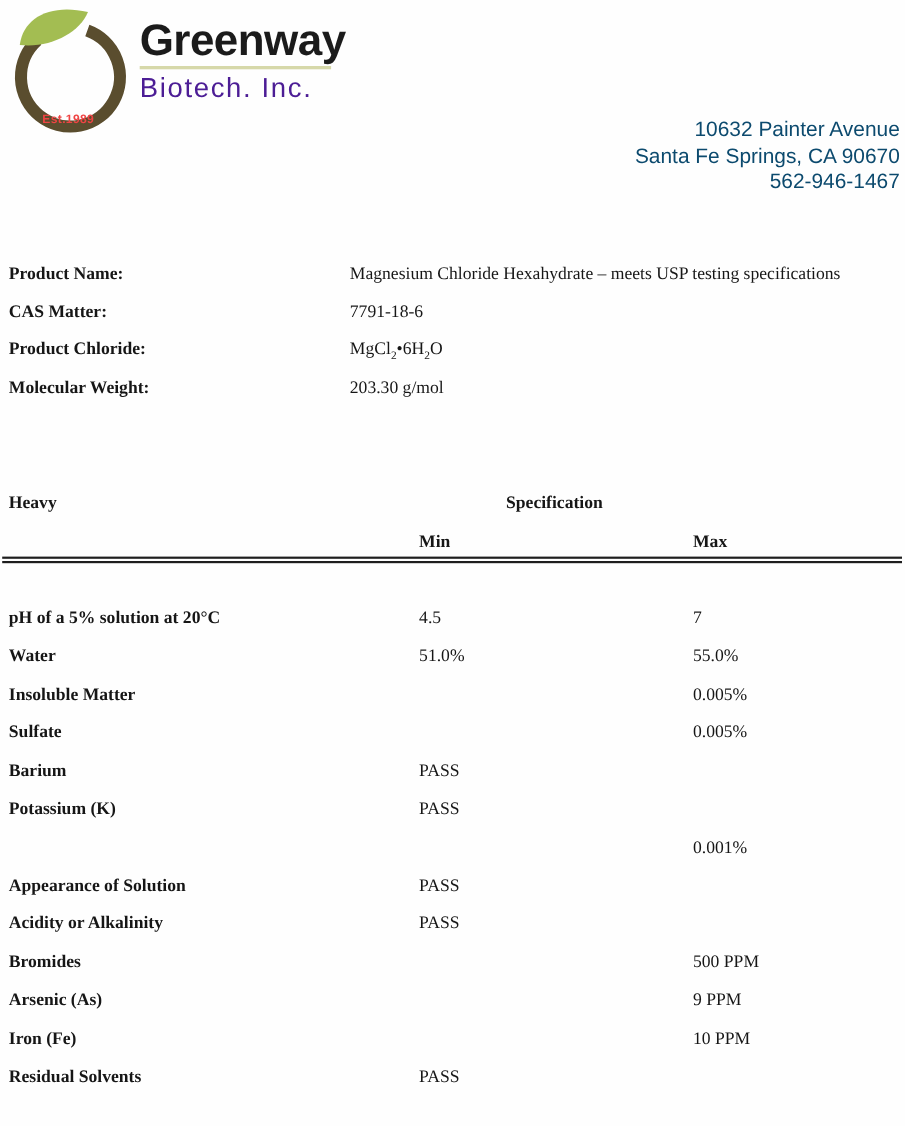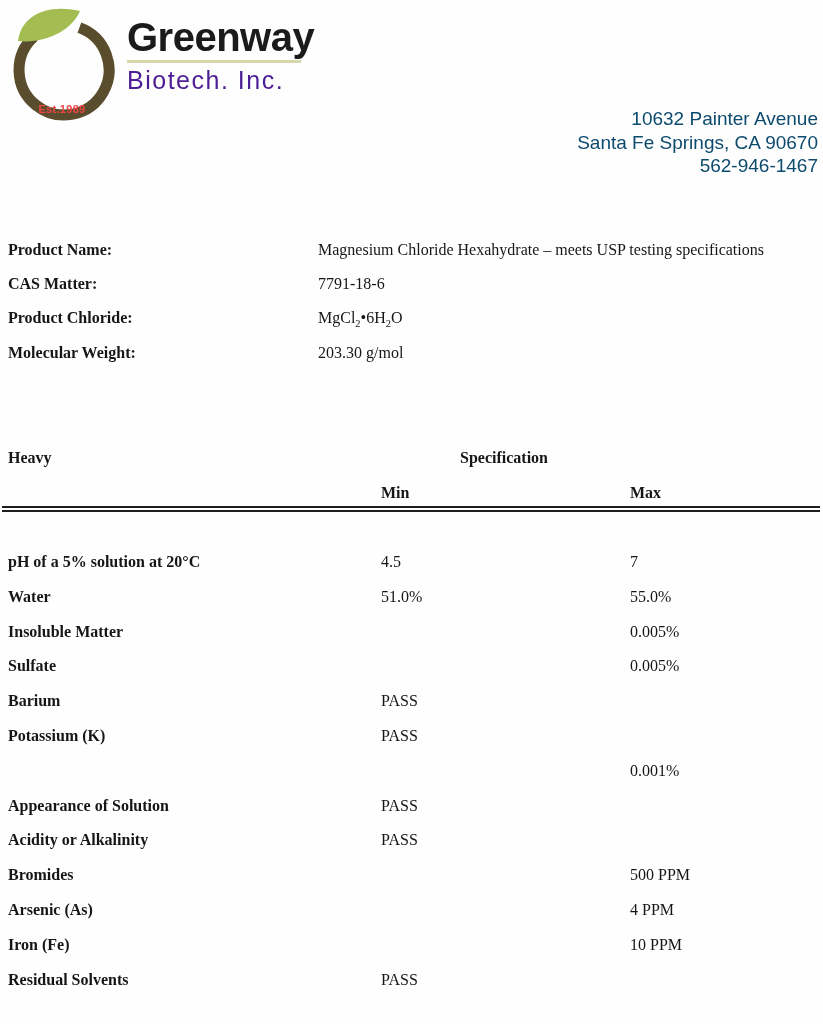--- a/index.html
+++ b/index.html
@@ -161,21 +161,21 @@
 
   <div class="spec-row">
     <span class="cell cell-test">Bromides</span>
     <span class="cell cell-min"></span>
     <span class="cell cell-max">500 PPM</span>
   </div>
 
   <div class="spec-row">
     <span class="cell cell-test">Arsenic (As)</span>
     <span class="cell cell-min"></span>
-    <span class="cell cell-max">4 PPM</span>
+    <span class="cell cell-max">9 PPM</span>
   </div>
 
   <div class="spec-row">
     <span class="cell cell-test">Iron (Fe)</span>
     <span class="cell cell-min"></span>
     <span class="cell cell-max">10 PPM</span>
   </div>
 
   <div class="spec-row">
     <span class="cell cell-test">Residual Solvents</span>

